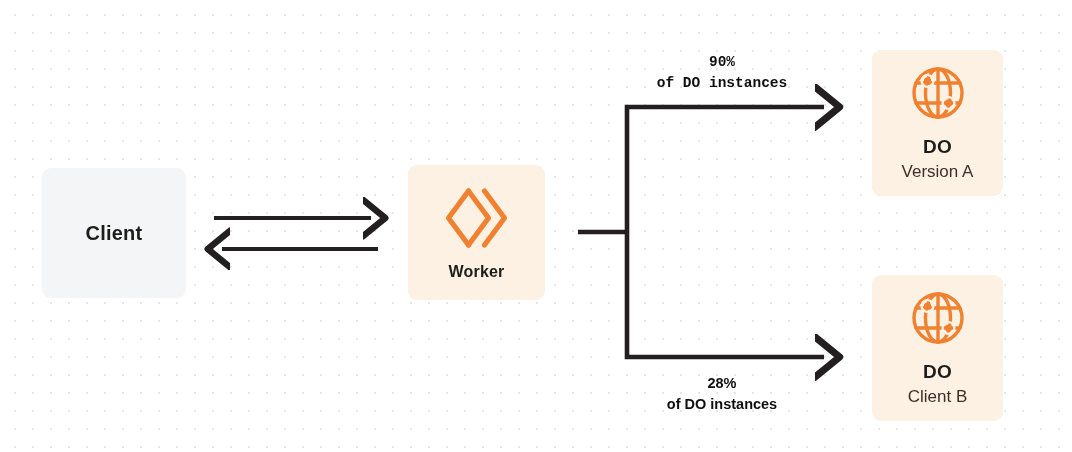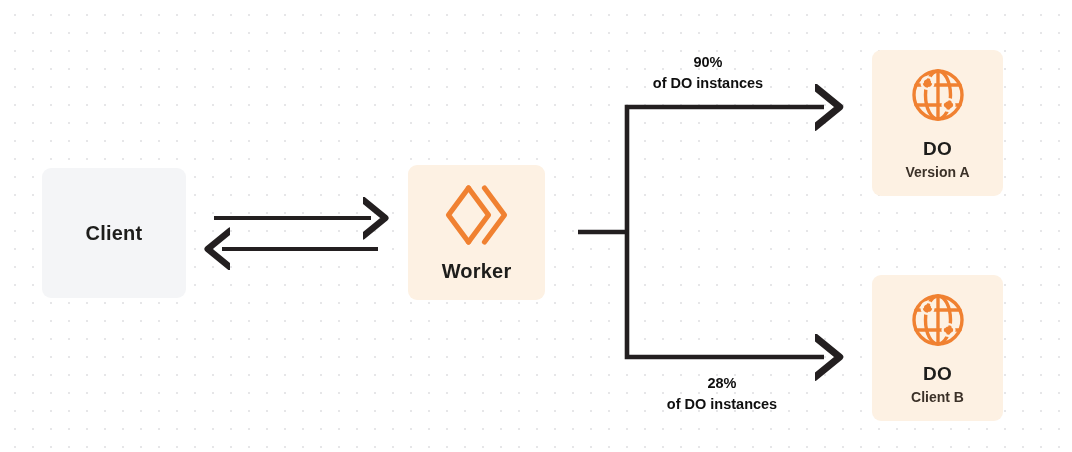--- a/index.html
+++ b/index.html
@@ -45,21 +45,21 @@
     letter-spacing: 0.2px;
   }
   .node-worker {
     left: 408px;
     top: 165px;
     width: 137px;
     height: 135px;
     background: #fdf1e3;
   }
   .node-worker .node-title {
-    font-size: 20px;
+    font-size: 16px;
     font-weight: bold;
     color: #1d1d1b;
     margin-top: 12px;
     letter-spacing: 0.2px;
   }
   .node-do {
     left: 872px;
     width: 131px;
     height: 146px;
     background: #fdf1e3;
@@ -67,40 +67,40 @@
   .node-do-a { top: 50px; }
   .node-do-b { top: 275px; }
   .node-do .do-title {
     font-size: 19px;
     font-weight: bold;
     color: #1d1d1b;
     margin-top: 14px;
     letter-spacing: 0.3px;
   }
   .node-do .do-sub {
-    font-size: 14px;
-    font-weight: bold;
+    font-size: 17px;
+    font-weight: normal;
     color: #3b3128;
     margin-top: 4px;
   }
   .icon-wrap {
     display: flex;
     align-items: center;
     justify-content: center;
   }
   .edge-label {
     position: absolute;
     text-align: center;
     font-size: 14.5px;
     font-weight: bold;
     color: #0f0f0f;
     line-height: 1.45;
     white-space: nowrap;
   }
-  .label-top { left: 613px; top: 52px; width: 190px; }
+  .label-top { left: 627px; top: 52px; width: 190px; font-family: Liberation Mono, monospace; }
   .label-bottom { left: 627px; top: 373px; width: 190px; }
   svg.wires {
     position: absolute;
     left: 0;
     top: 0;
     width: 1072px;
     height: 452px;
     overflow: visible;
   }
 </style>

